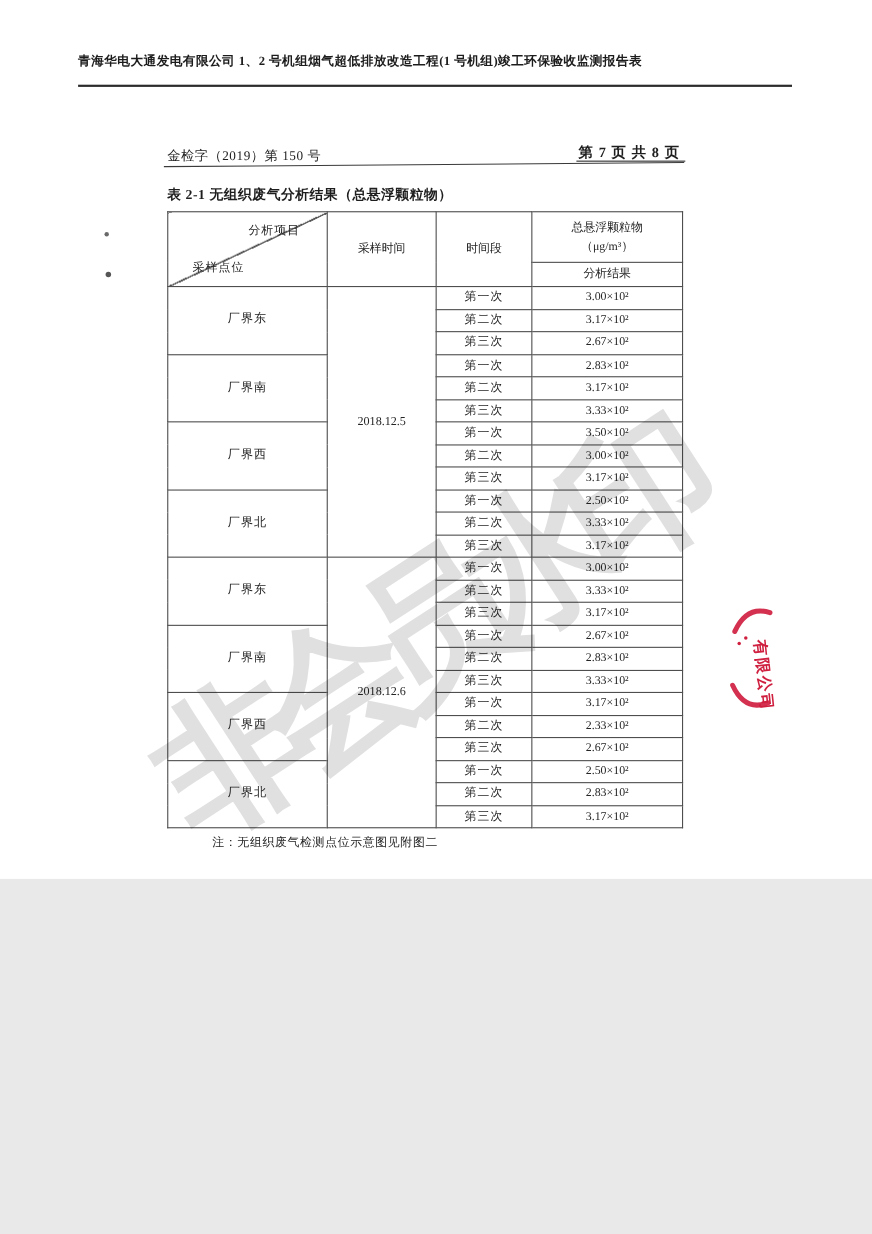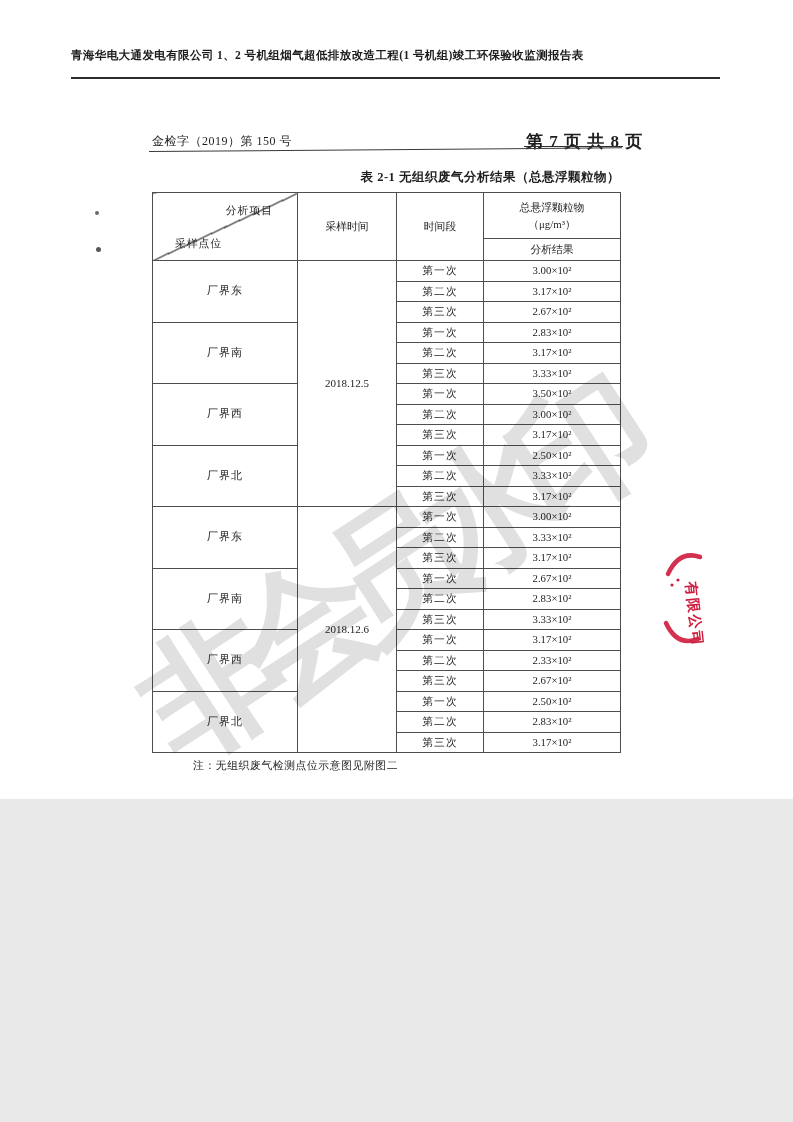--- a/index.html
+++ b/index.html
@@ -19,34 +19,34 @@
   .doc-header-rule {
     position:absolute; left:71px; top:77px; width:649px; height:2px; background:#2b2b2b;
   }
 
   
   .doc-number {
     position:absolute; left:152px; top:133px; font-size:12px; font-weight:normal; color:#1e1e1e;
     letter-spacing:0.5px;
   }
   .page-indicator {
-    position:absolute; left:526px; top:130px; font-size:17px; font-weight:bold; color:#1e1e1e;
+    position:absolute; left:526px; top:130px; font-size:13px; font-weight:bold; color:#1e1e1e;
     letter-spacing:1px;
   }
   .page-indicator-underline {
     position:absolute; left:524px; top:146px; width:99px; height:1.4px; background:#2e2e2e;
   }
   .doc-number-underline {
     position:absolute; left:149px; top:151px; width:473px; height:1.4px; background:#3a3a3a;
     transform:rotate(-0.45deg); transform-origin:left center;
   }
 
   
   .table-title {
-    position:absolute; left:152px; top:169px; width:468px; text-align:right;
+    position:absolute; left:152px; top:169px; width:468px; text-align:left;
     font-size:12.5px; font-weight:bold; color:#1e1e1e; letter-spacing:0.5px;
   }
 
   
   .rtable {
     position:absolute; left:152px; top:192px; width:468px;
     border-collapse:collapse; table-layout:fixed;
     font-size:10.8px; color:#242424;
     border:1.6px solid #3d3d3d;
   }

